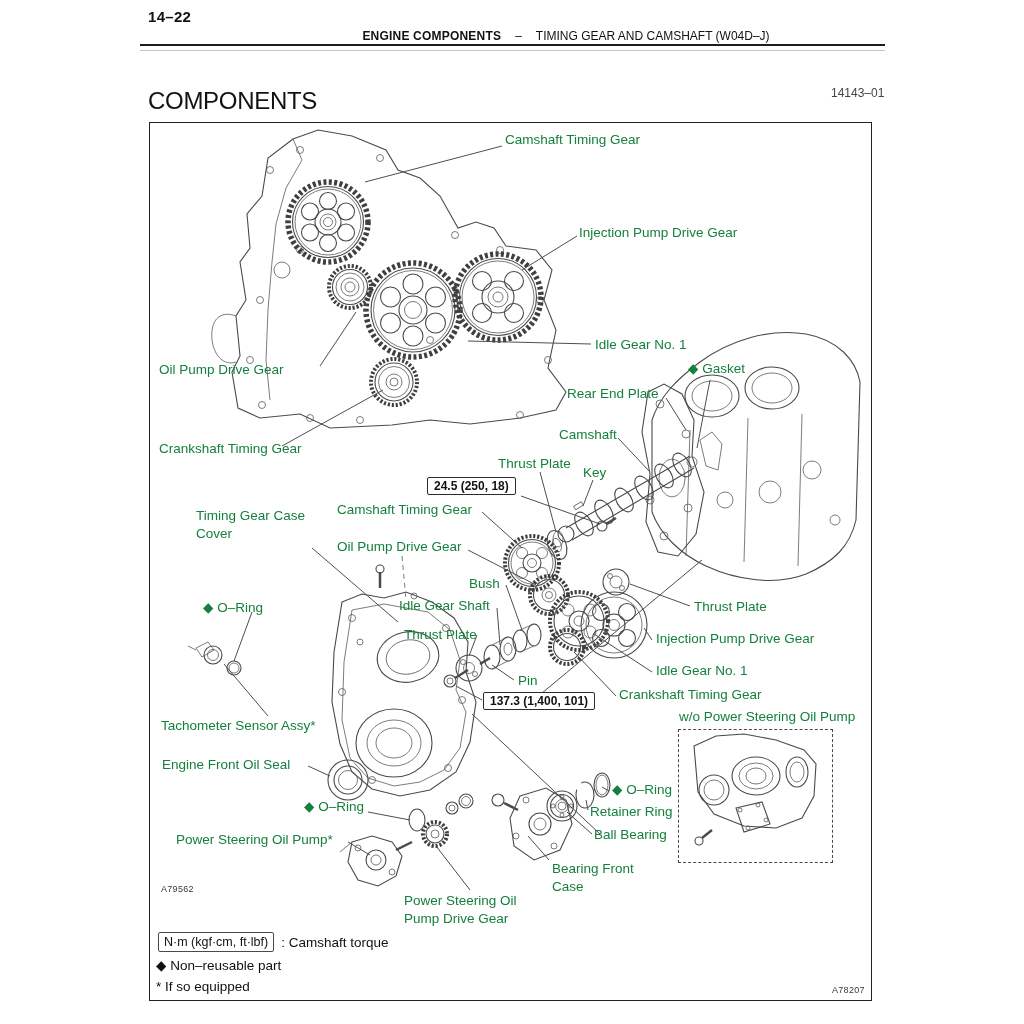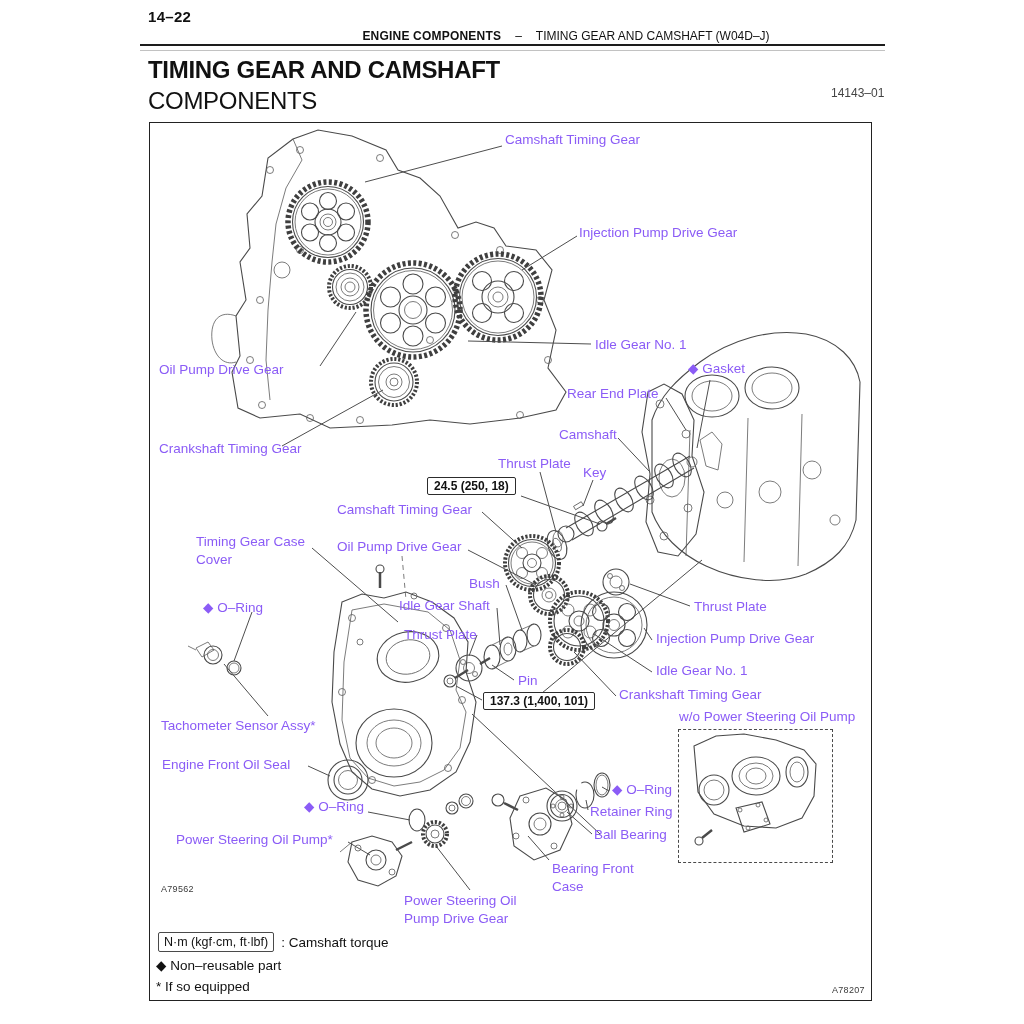--- a/index.html
+++ b/index.html
@@ -19,21 +19,21 @@
   
   .frame{position:absolute;left:149px;top:122px;width:721px;height:877px;border:1.6px solid #222;background:#fff;}
   .art{position:absolute;left:0;top:0;width:1024px;height:1024px;pointer-events:none;}
   .s{stroke:#4a4a4a;fill:none;stroke-width:1.1;}
   .s2{stroke:#5a5a5a;fill:none;stroke-width:.8;}
   .teeth{stroke:#3f3f3f;fill:none;stroke-width:5.5;stroke-dasharray:3 2.4;}
   .teeth-sm{stroke:#3f3f3f;fill:none;stroke-width:4;stroke-dasharray:2.2 1.8;}
   .ldr{stroke:#4e4e4e;fill:none;stroke-width:1;}
   .thick{stroke:#4a4a4a;fill:none;stroke-width:2.5;}
   
-  .lbl{position:absolute;font-size:13.5px;line-height:1.3;color:#8b5cf6;white-space:pre-line;}
+  .lbl{position:absolute;font-size:13.5px;line-height:1.3;color:#15803d;white-space:pre-line;}
   .torque{position:absolute;font-size:12px;font-weight:bold;color:#111;border:1.6px solid #2c2c2c;
           border-radius:2px;background:#fff;padding:1px 6px;white-space:nowrap;}
   .small-code{position:absolute;font-size:9px;color:#3a3a3a;letter-spacing:.3px;}
   .inset-box{position:absolute;left:678px;top:729px;width:153px;height:132px;border:1.7px dashed #4a4a4a;}
   
   .legend-line1{position:absolute;left:158px;top:932px;display:flex;align-items:center;gap:7px;font-size:13.5px;}
   .legend-nm{display:inline-block;border:1.3px solid #4a4a4a;border-radius:2px;padding:0 5px;font-size:12.5px;line-height:18px;}
   .legend-line2{position:absolute;left:156px;top:957px;font-size:13.5px;}
   .legend-line3{position:absolute;left:156px;top:979px;font-size:13.5px;}
 </style>
@@ -42,21 +42,20 @@
 
 <div class="page">
 
   <div class="pageno">14–22</div>
   <div class="runhead">
     <b>ENGINE COMPONENTS</b><span class="sep">–</span><span>TIMING GEAR AND CAMSHAFT (W04D–J)</span>
   </div>
   <div class="rule1"></div>
   <div class="rule2"></div>
 
-  <div class="title1">TIMING GEAR AND CAMSHAFT</div>
   <div class="title2">COMPONENTS</div>
   <div class="seccode">14143–01</div>
 
   <div class="frame"></div>
 
   <svg class="art" viewBox="0 0 1024 1024">
 
     <g>
       <path class="s" d="M293,139 L268,158 262,196 247,214 250,248 240,262 246,300 236,316 240,356 232,372 238,408 260,418 300,414 330,428 392,425 430,420 470,424 520,418 556,410 566,392 548,368 556,330 544,300 552,270 536,250 506,246 494,228 476,222 458,228 440,196 420,178 398,170 386,150 352,136 318,130 Z"></path>
       <path class="s2" d="M236,316 C220,310 210,320 212,340 C214,356 224,366 236,362"></path>
@@ -362,21 +361,21 @@
   <div class="lbl" style="left:159px;top:361px">Oil Pump Drive Gear</div>
   <div class="lbl" style="left:688px;top:360px">◆ Gasket</div>
   <div class="lbl" style="left:567px;top:385px">Rear End Plate</div>
   <div class="lbl" style="left:559px;top:426px">Camshaft</div>
   <div class="lbl" style="left:159px;top:440px">Crankshaft Timing Gear</div>
   <div class="lbl" style="left:498px;top:455px">Thrust Plate</div>
   <div class="lbl" style="left:583px;top:464px">Key</div>
   <div class="torque" style="left:427px;top:477px">24.5 (250, 18)</div>
   <div class="lbl" style="left:337px;top:501px">Camshaft Timing Gear</div>
   <div class="lbl" style="left:337px;top:538px">Oil Pump Drive Gear</div>
-  <div class="lbl" style="left:196px;top:533px">Timing Gear Case
+  <div class="lbl" style="left:196px;top:507px">Timing Gear Case
 Cover</div>
   <div class="lbl" style="left:469px;top:575px">Bush</div>
   <div class="lbl" style="left:399px;top:597px">Idle Gear Shaft</div>
   <div class="lbl" style="left:203px;top:599px">◆ O–Ring</div>
   <div class="lbl" style="left:694px;top:598px">Thrust Plate</div>
   <div class="lbl" style="left:404px;top:626px">Thrust Plate</div>
   <div class="lbl" style="left:656px;top:630px">Injection Pump Drive Gear</div>
   <div class="lbl" style="left:656px;top:662px">Idle Gear No. 1</div>
   <div class="lbl" style="left:518px;top:672px">Pin</div>
   <div class="lbl" style="left:619px;top:686px">Crankshaft Timing Gear</div>

